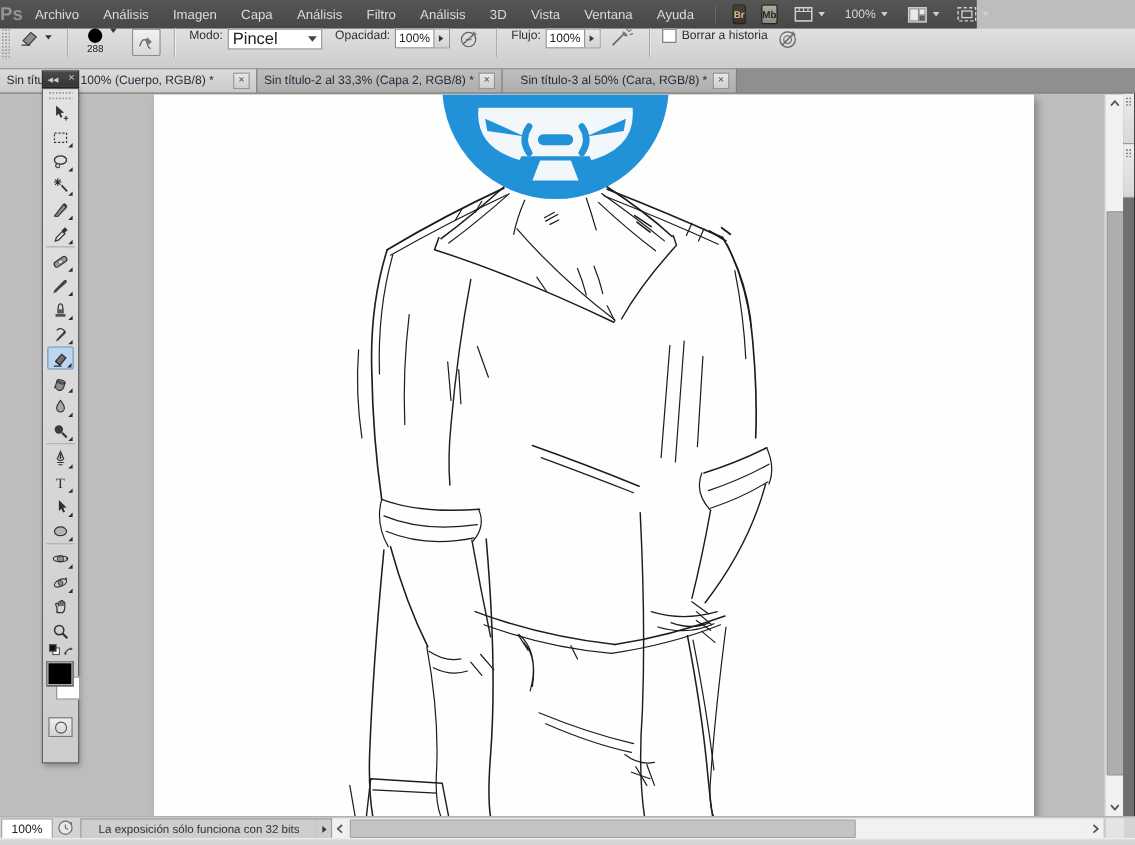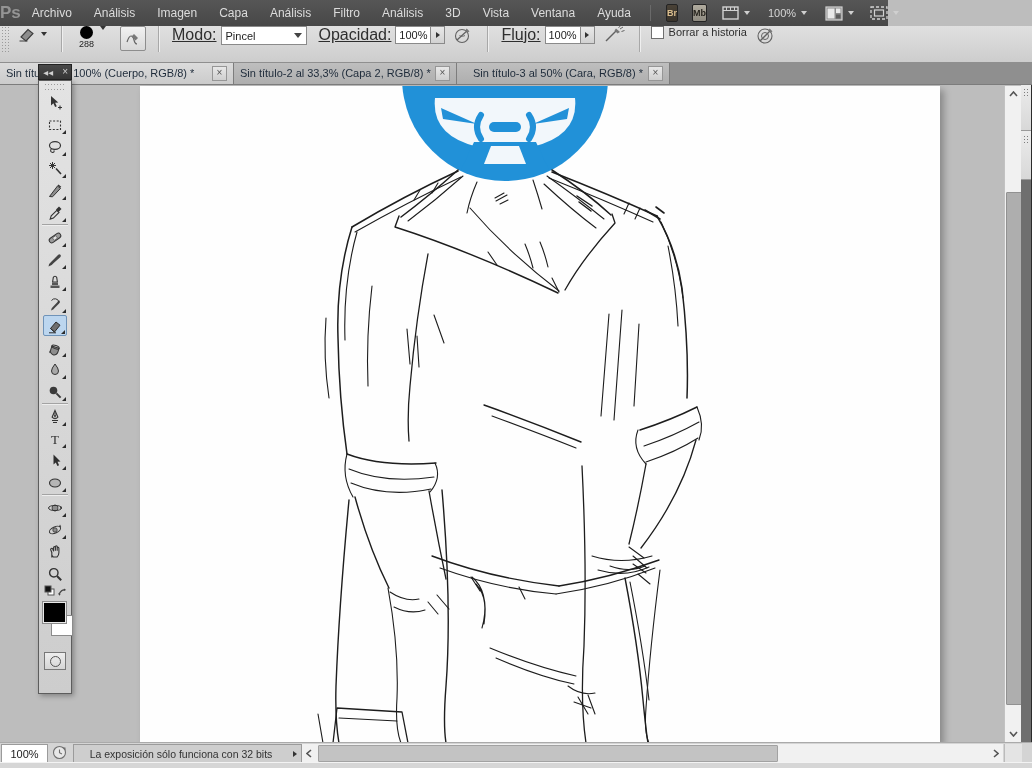--- a/index.html
+++ b/index.html
@@ -22,28 +22,28 @@
   .caret-d{width:0;height:0;border-left:3.5px solid transparent;border-right:3.5px solid transparent;
            border-top:4px solid #d0d0d0;margin-left:5px;}
   .zoom-ctl{color:#d6d6d6;font-size:11px;display:flex;align-items:center;margin:0 10px;}
 
   
   .optionsbar{left:0;top:26px;width:1032px;height:36px;background:linear-gradient(#e0e0e0,#cdcdcd);
               border-bottom:1px solid #8f8f8f;display:flex;align-items:flex-start;z-index:40;}
   .opt-grip{width:8px;height:28px;margin-left:1px;
             background-image:radial-gradient(#9b9b9b 28%,transparent 30%);background-size:3px 3px;}
   .o-sep{width:1px;height:26px;background:#a8a8a8;border-right:1px solid #efefef;margin:0 6px;}
-  .olabel{font-size:16px;color:#2e2e2e;margin:0 4px 0 6px;text-decoration:underline;}
+  .olabel{font-size:11px;color:#2e2e2e;margin:0 4px 0 6px;}
   .fld{background:#fff;border:1px solid #8a8a8a;height:16px;display:flex;align-items:center;}
   .fld .val{width:34px;font-size:11px;color:#222;text-align:center;}
   .fld .pop{width:13px;height:16px;border-left:1px solid #8a8a8a;background:linear-gradient(#e9e9e9,#d2d2d2);
             display:flex;align-items:center;justify-content:center;}
   .tri-r{width:0;height:0;border-top:3.5px solid transparent;border-bottom:3.5px solid transparent;border-left:4.5px solid #333;}
   .modesel{background:#fff;border:1px solid #8a8a8a;height:17px;width:76px;display:flex;align-items:center;justify-content:space-between;padding:0 4px;}
-  .modesel .val{font-size:11px;color:#222;}
+  .modesel .val{font-size:15px;color:#222;}
   .chev{width:0;height:0;border-left:4px solid transparent;border-right:4px solid transparent;border-top:5px solid #444;}
   .brushprev{display:flex;flex-direction:column;align-items:center;margin:0 2px 0 10px;}
   .brushprev .dot{width:13px;height:13px;border-radius:50%;background:#000;}
   .brushprev .sz{font-size:9px;color:#222;line-height:9px;margin-top:1px;}
   .dd-caret{width:0;height:0;border-left:3.5px solid transparent;border-right:3.5px solid transparent;border-top:4px solid #333;margin:0 8px 0 4px;}
   .opt-icobox{width:24px;height:23px;border:1px solid #8d8d8d;border-radius:2px;background:linear-gradient(#f2f2f2,#d8d8d8);
               display:flex;align-items:center;justify-content:center;margin:0 6px;}
   .ghost-ico{opacity:.75;}
   .ckbox{width:11px;height:11px;background:#fff;border:1px solid #6f6f6f;margin:0 5px 0 4px;}
   .cklabel{font-size:11px;color:#2e2e2e;margin-right:8px;}

